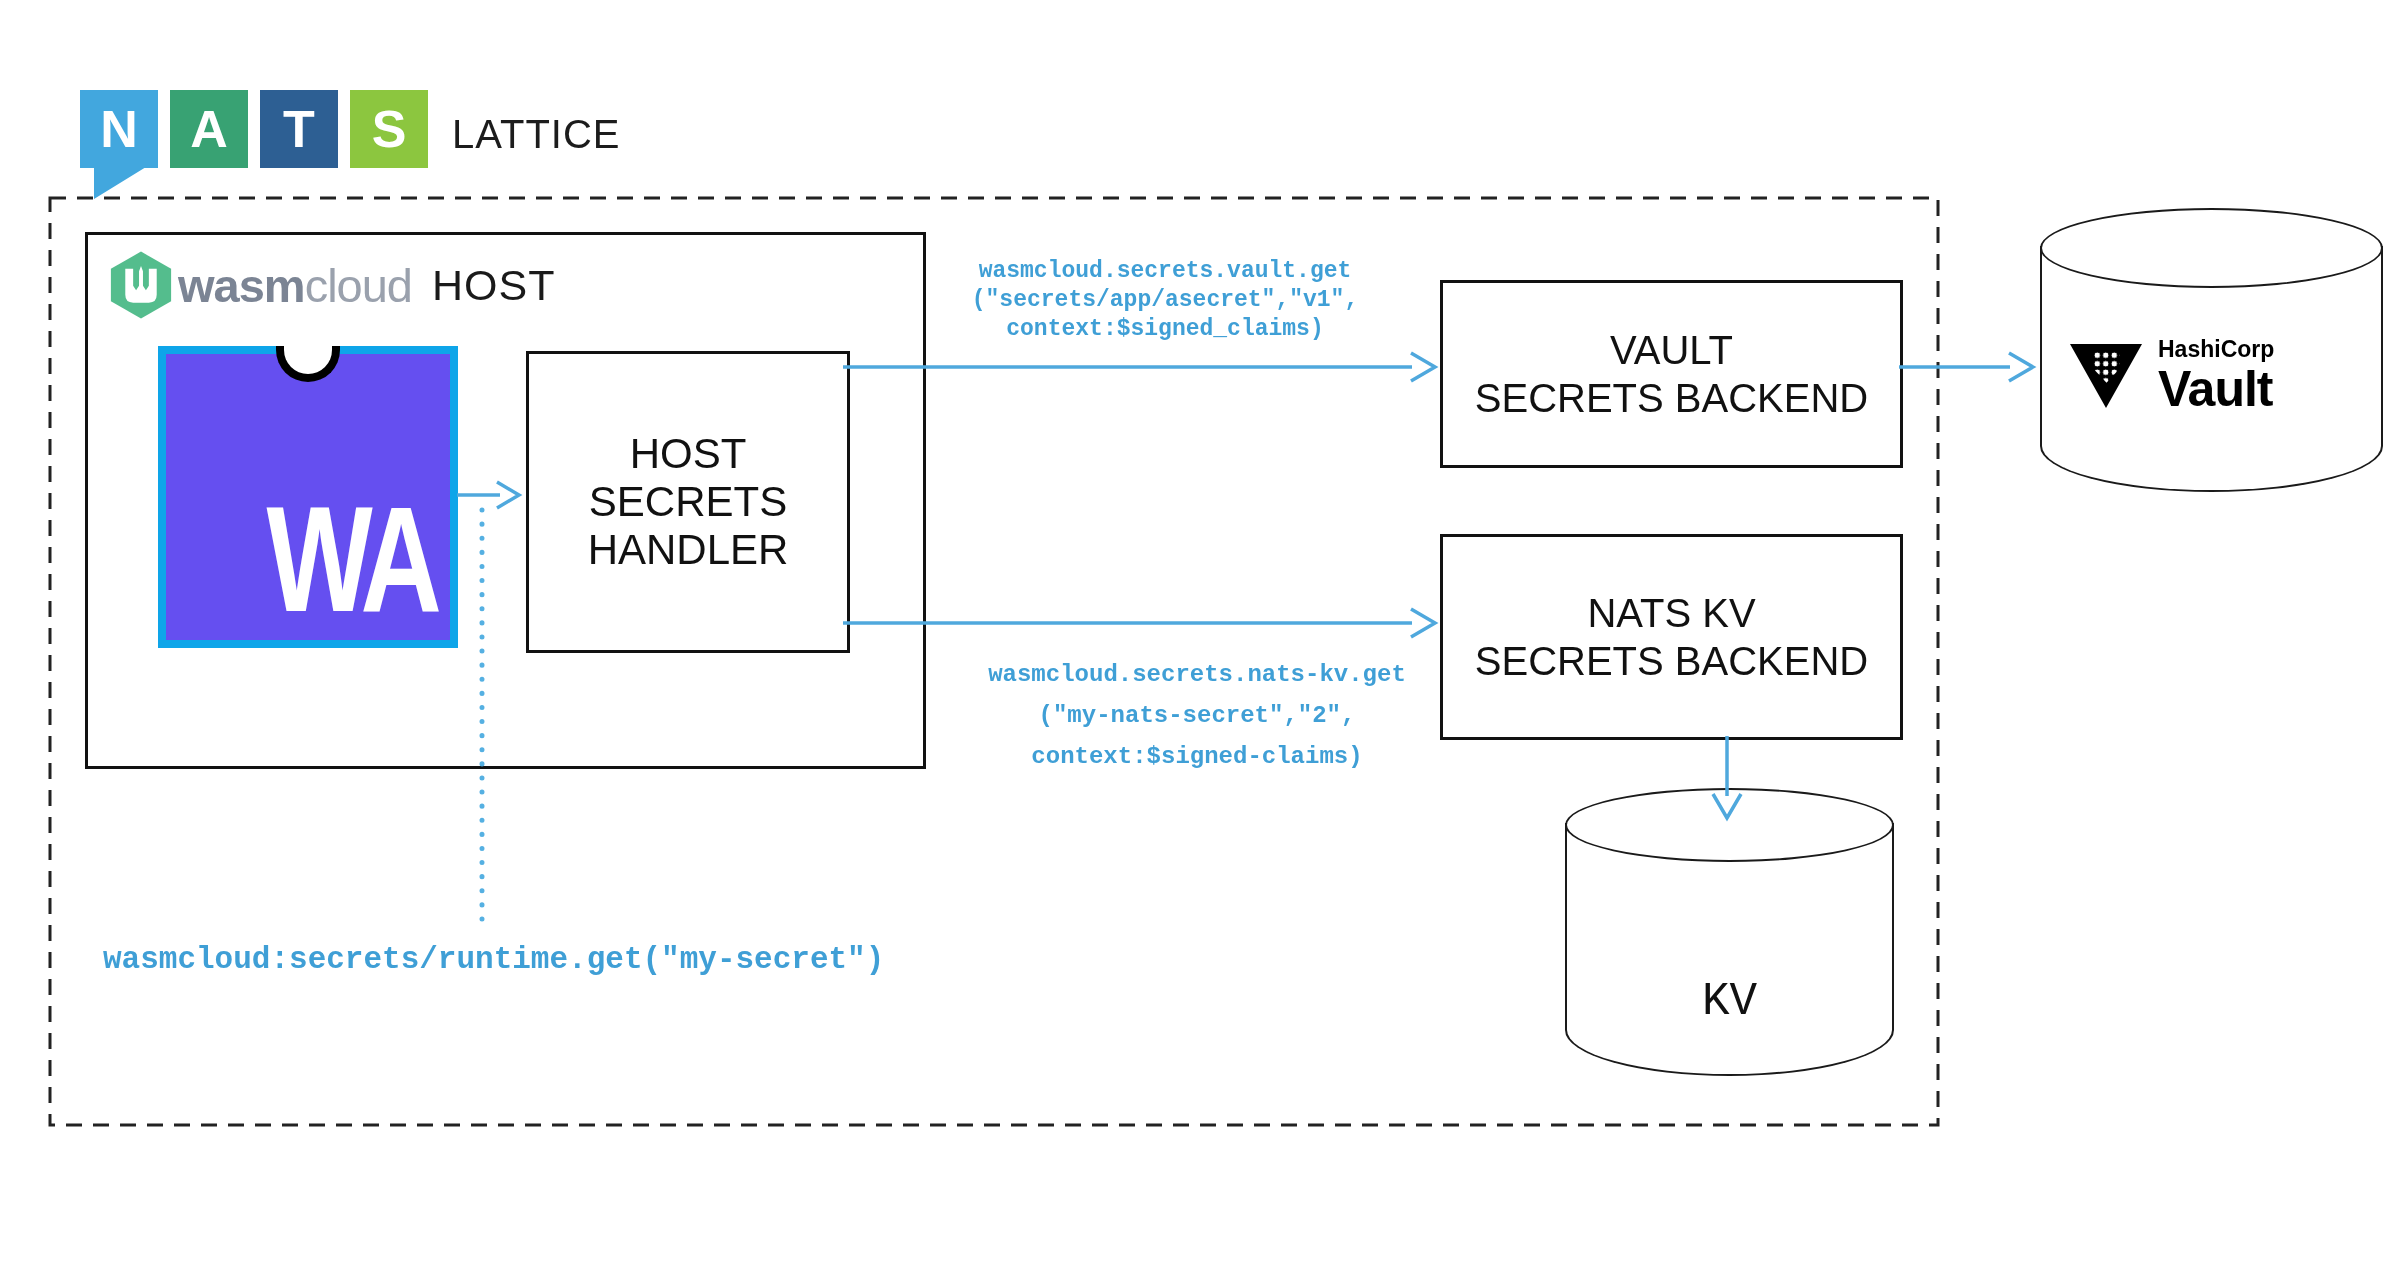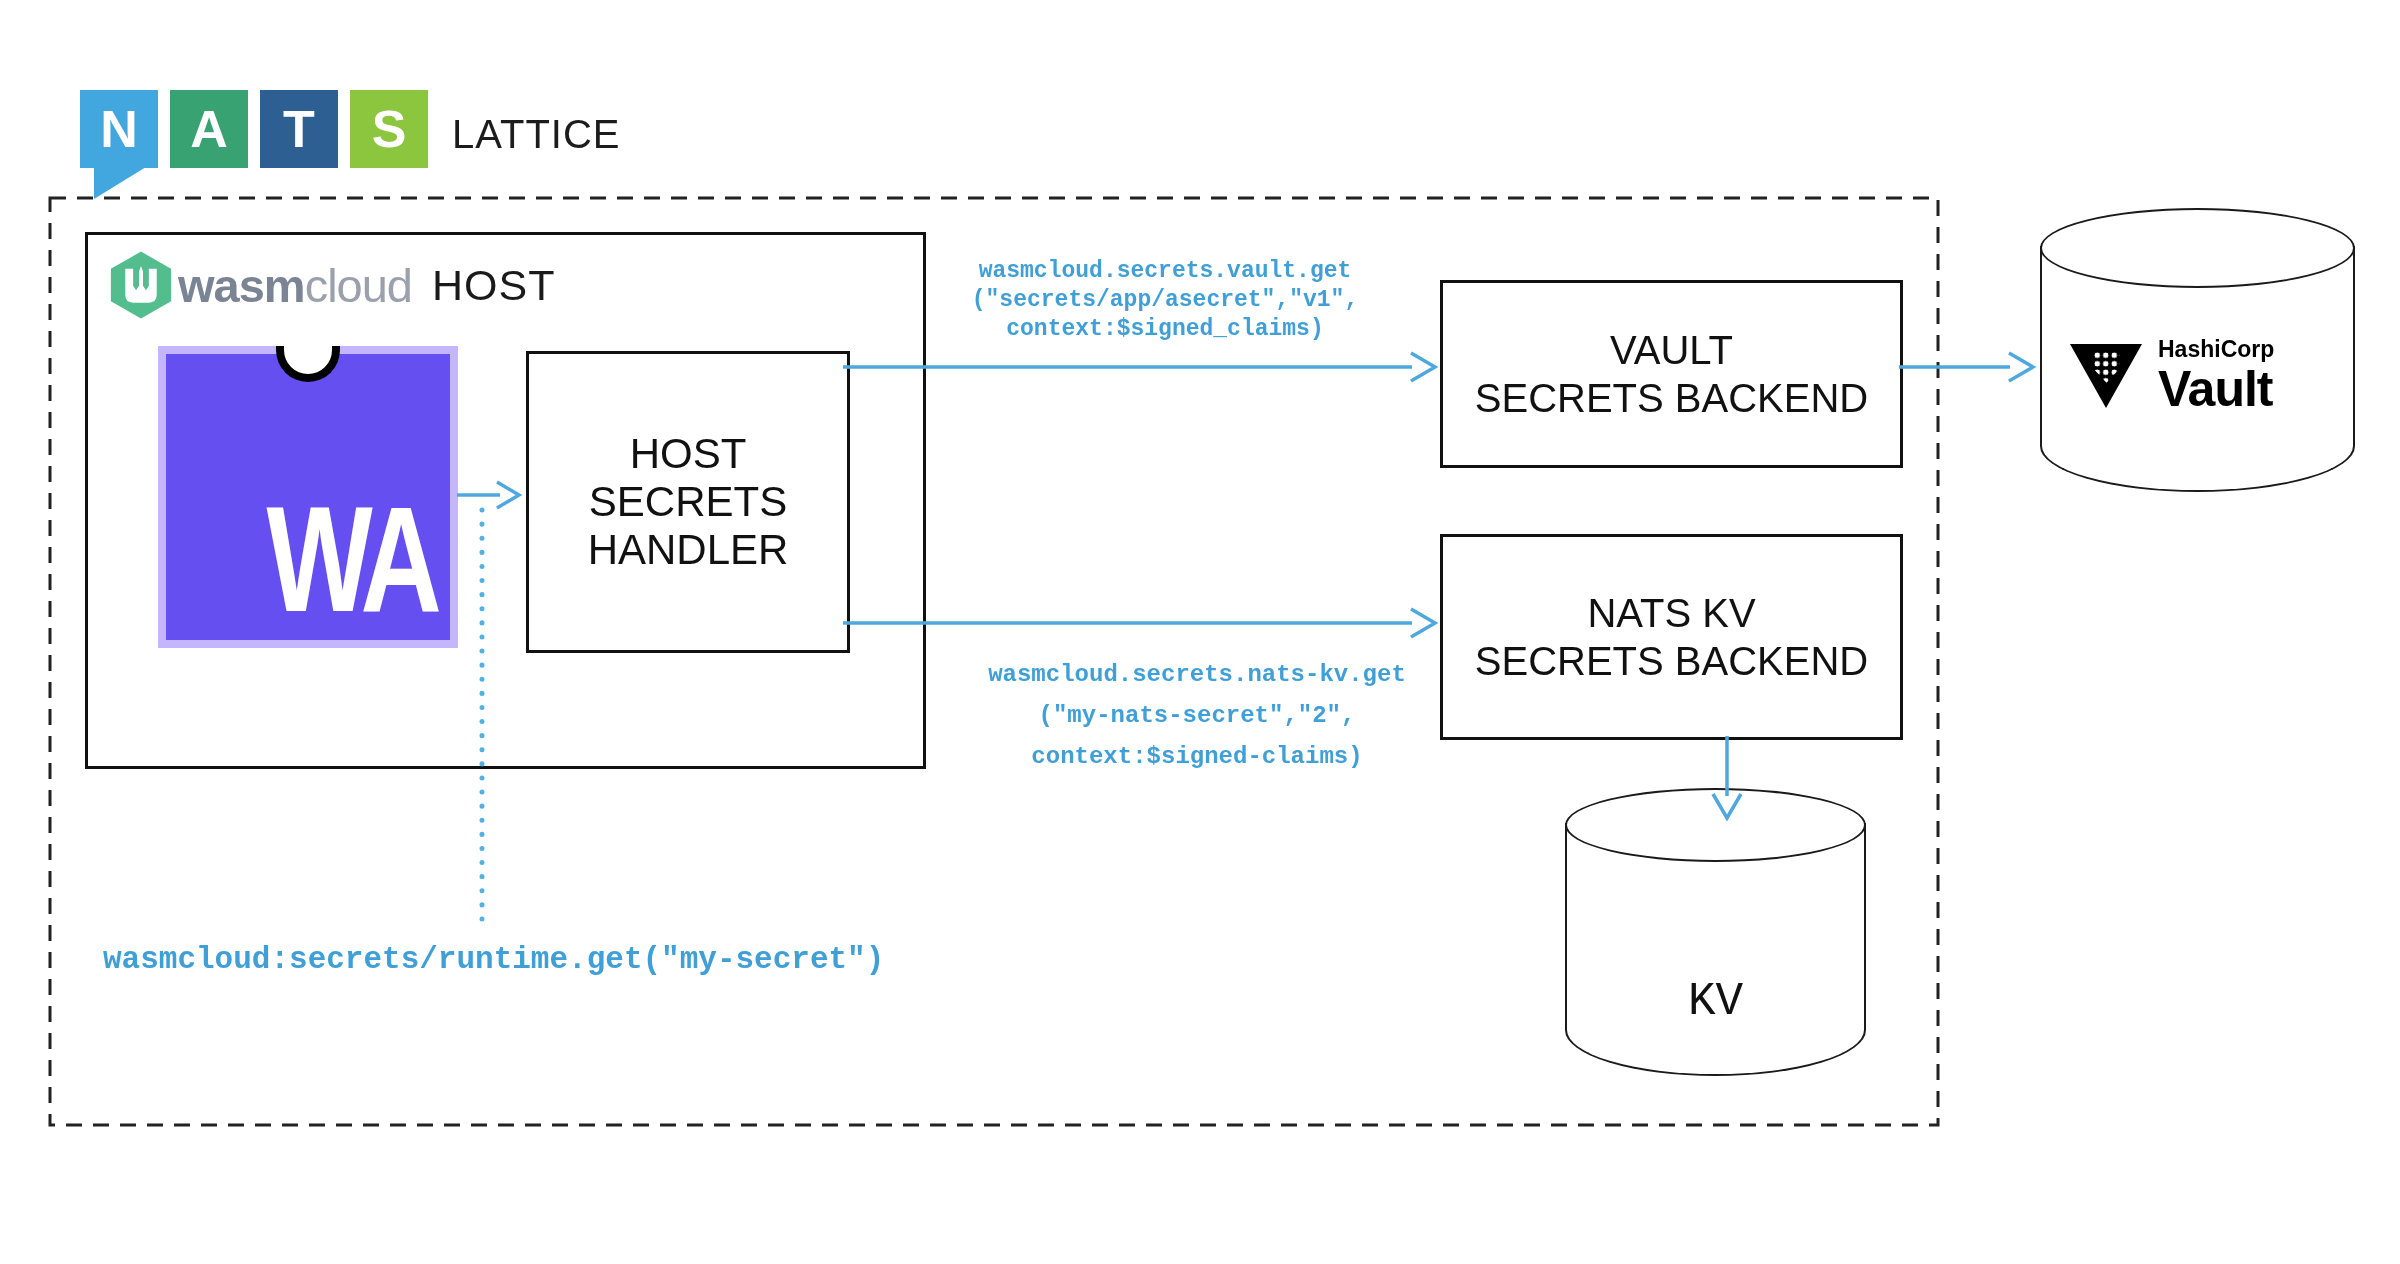--- a/index.html
+++ b/index.html
@@ -44,21 +44,21 @@
   }
   .wasmcloud-hex { width:66px; height:72px; }
   .brand { font-size:47px; margin-left:4px; letter-spacing:-1px; }
   .brand .wasm { color:#7b8494; font-weight:bold; }
   .brand .cloud { color:#9aa1ad; }
   .host-word { font-size:43px; color:#1a1a1a; margin-left:20px; letter-spacing:1px; }
 
   
   .wa-tile {
     position:absolute; left:155px; top:343px; width:284px; height:286px;
-    background:#654ff0; border:8px solid #c4b5fd;
+    background:#654ff0; border:8px solid #0ea5e9;
   }
   .wa-notch {
     position:absolute; top:-8px; left:50%; transform:translateX(-50%);
     width:48px; height:28px; background:#fff;
     border:8px solid #000; border-top:none; border-radius:0 0 32px 32px;
   }
   .wa-label {
     position:absolute; right:14px; bottom:6px; color:#fff;
     font-size:150px; font-weight:bold; letter-spacing:-8px;
     transform:scaleX(0.75); transform-origin:100% 100%; line-height:1;
@@ -77,21 +77,21 @@
   
   .code {
     position:absolute; font-family:Liberation Mono, monospace;
     font-weight:bold; color:#3f9fd6; white-space:pre-line; text-align:center;
   }
   .call-vault { left:930px; top:257px; width:470px; font-size:23px; line-height:29px; }
   .call-natskv { left:957px; top:654px; width:480px; font-size:24px; line-height:41px; }
   .call-runtime { left:103px; top:942px; font-size:31px; text-align:left; }
 
   
-  .cylinder { position:absolute; }
+  .cylinder { position:absolute;padding-left:28px; }
   .cyl-top {
     position:absolute; left:0; right:0; top:0;
     border:2.5px solid #1a1a1a; border-radius:50%; background:#fff; z-index:2;
   }
   .cyl-body {
     position:absolute; left:0; right:0; bottom:0;
     border:2.5px solid #1a1a1a; border-top:none; background:#fff; z-index:1;
     border-radius:0 0 50% 50% / 0 0 46px 46px;
   }
   .vault-cyl { left:2040px; top:208px; width:315px; height:284px; }

